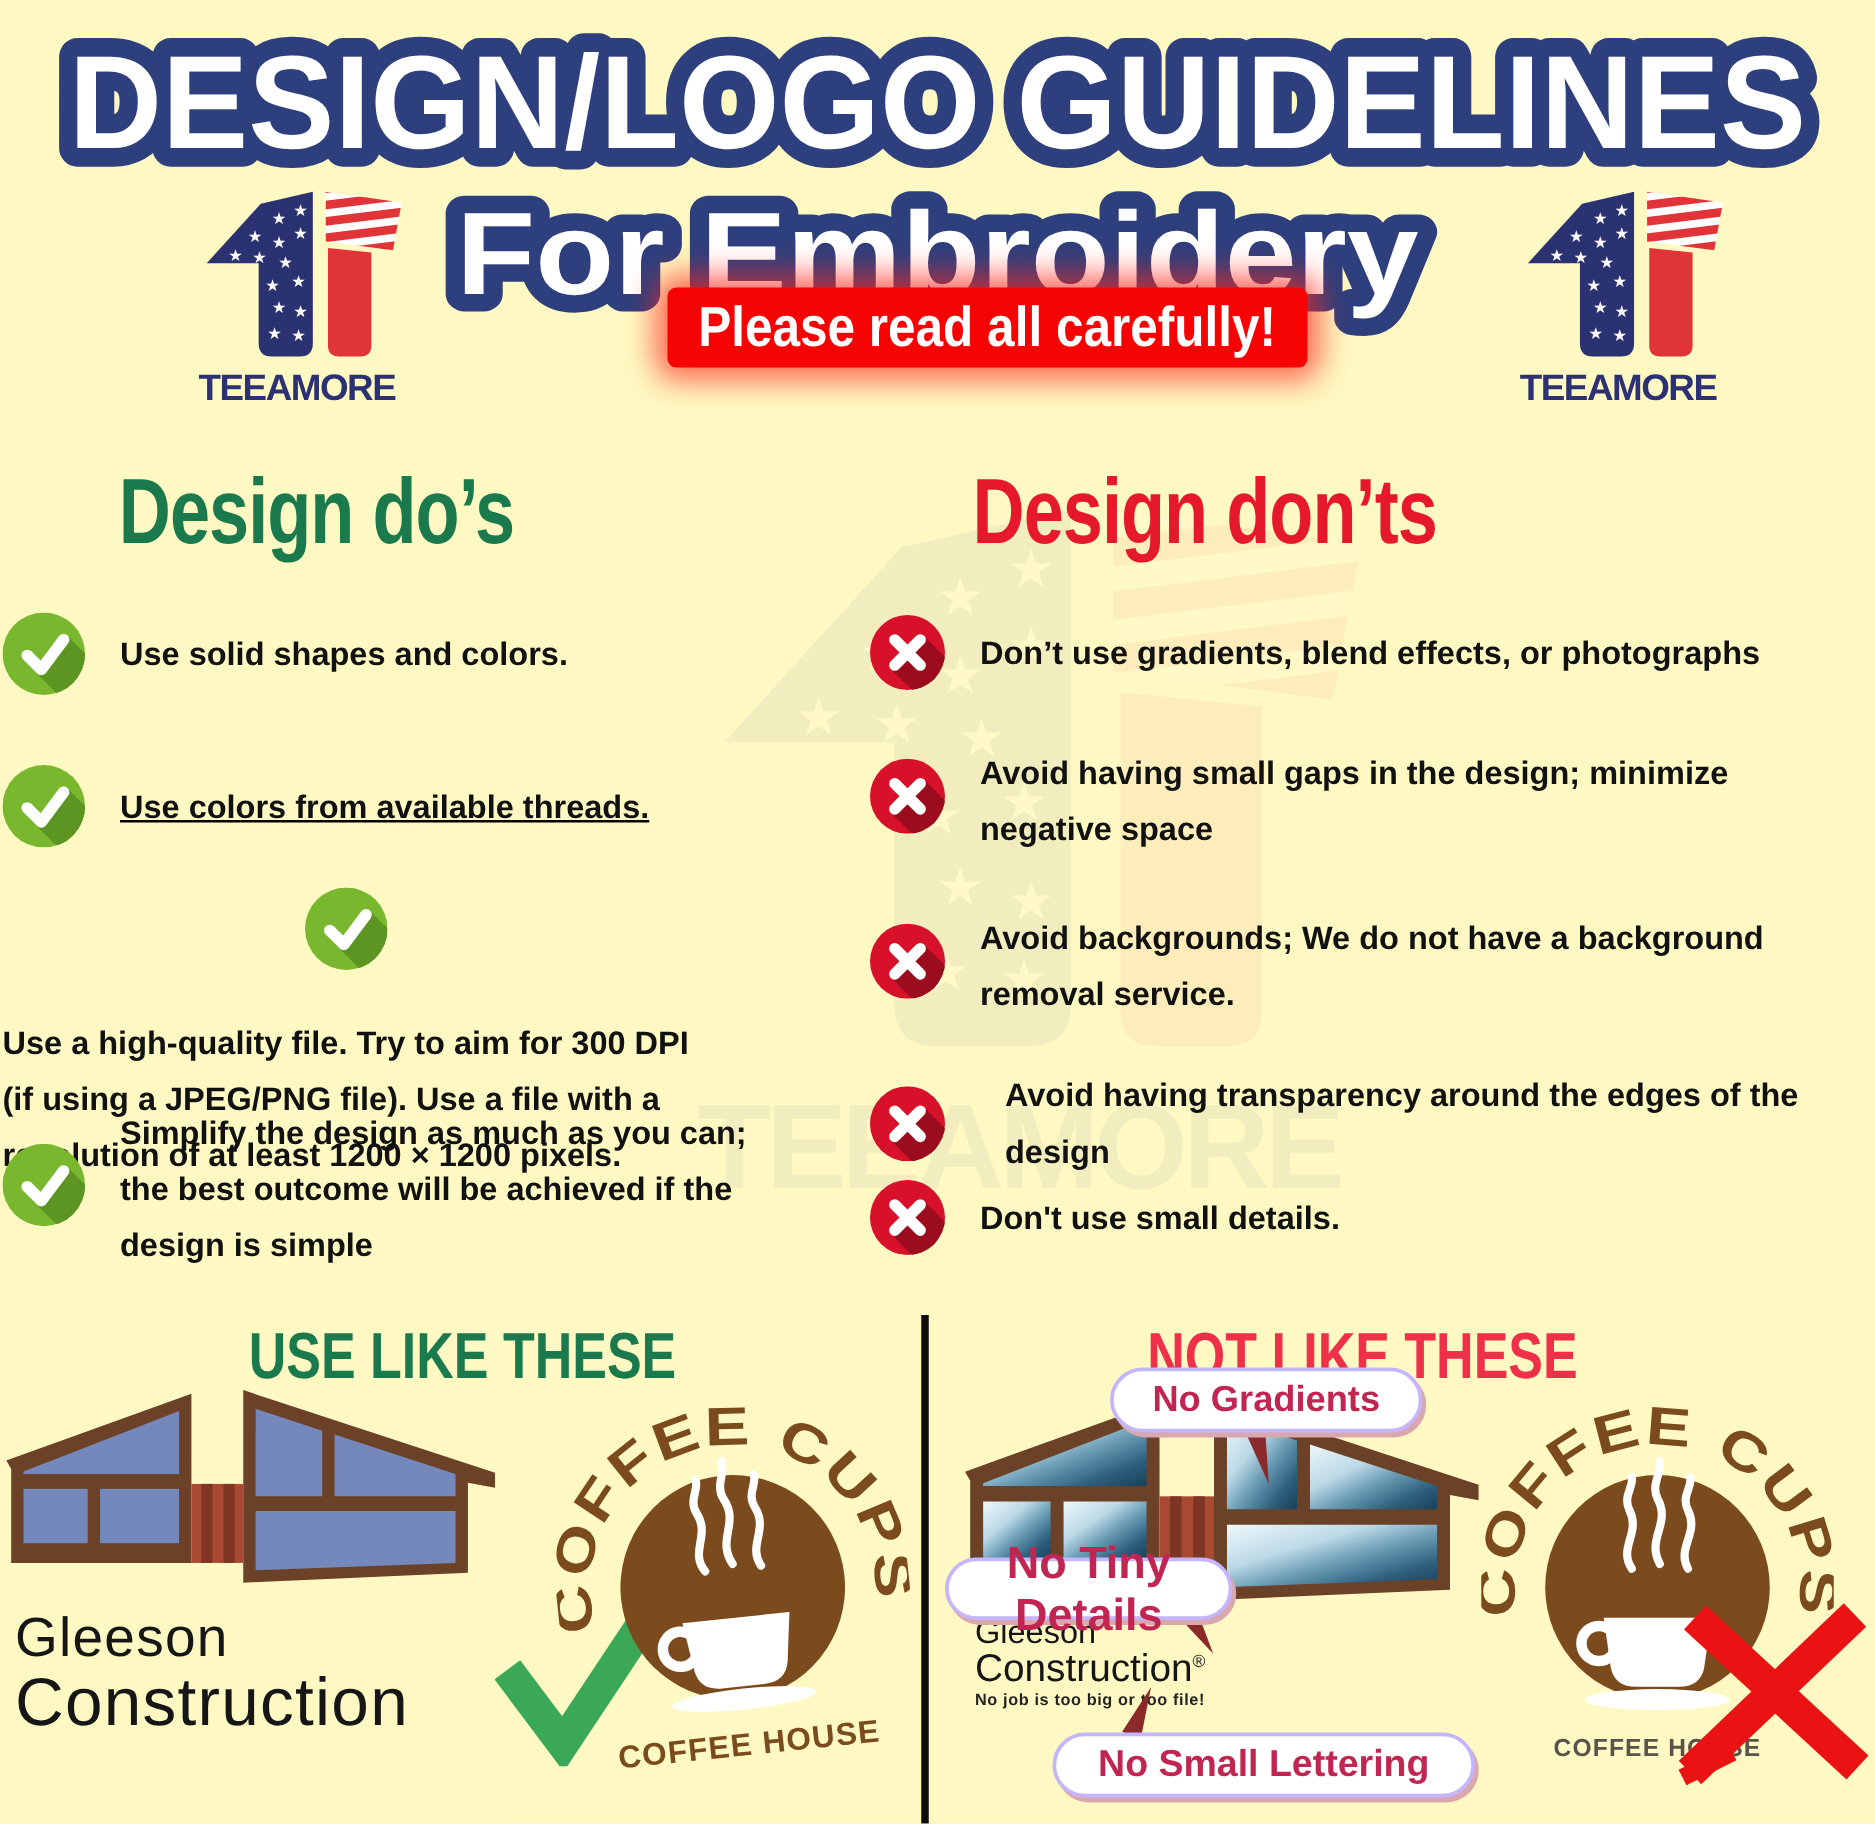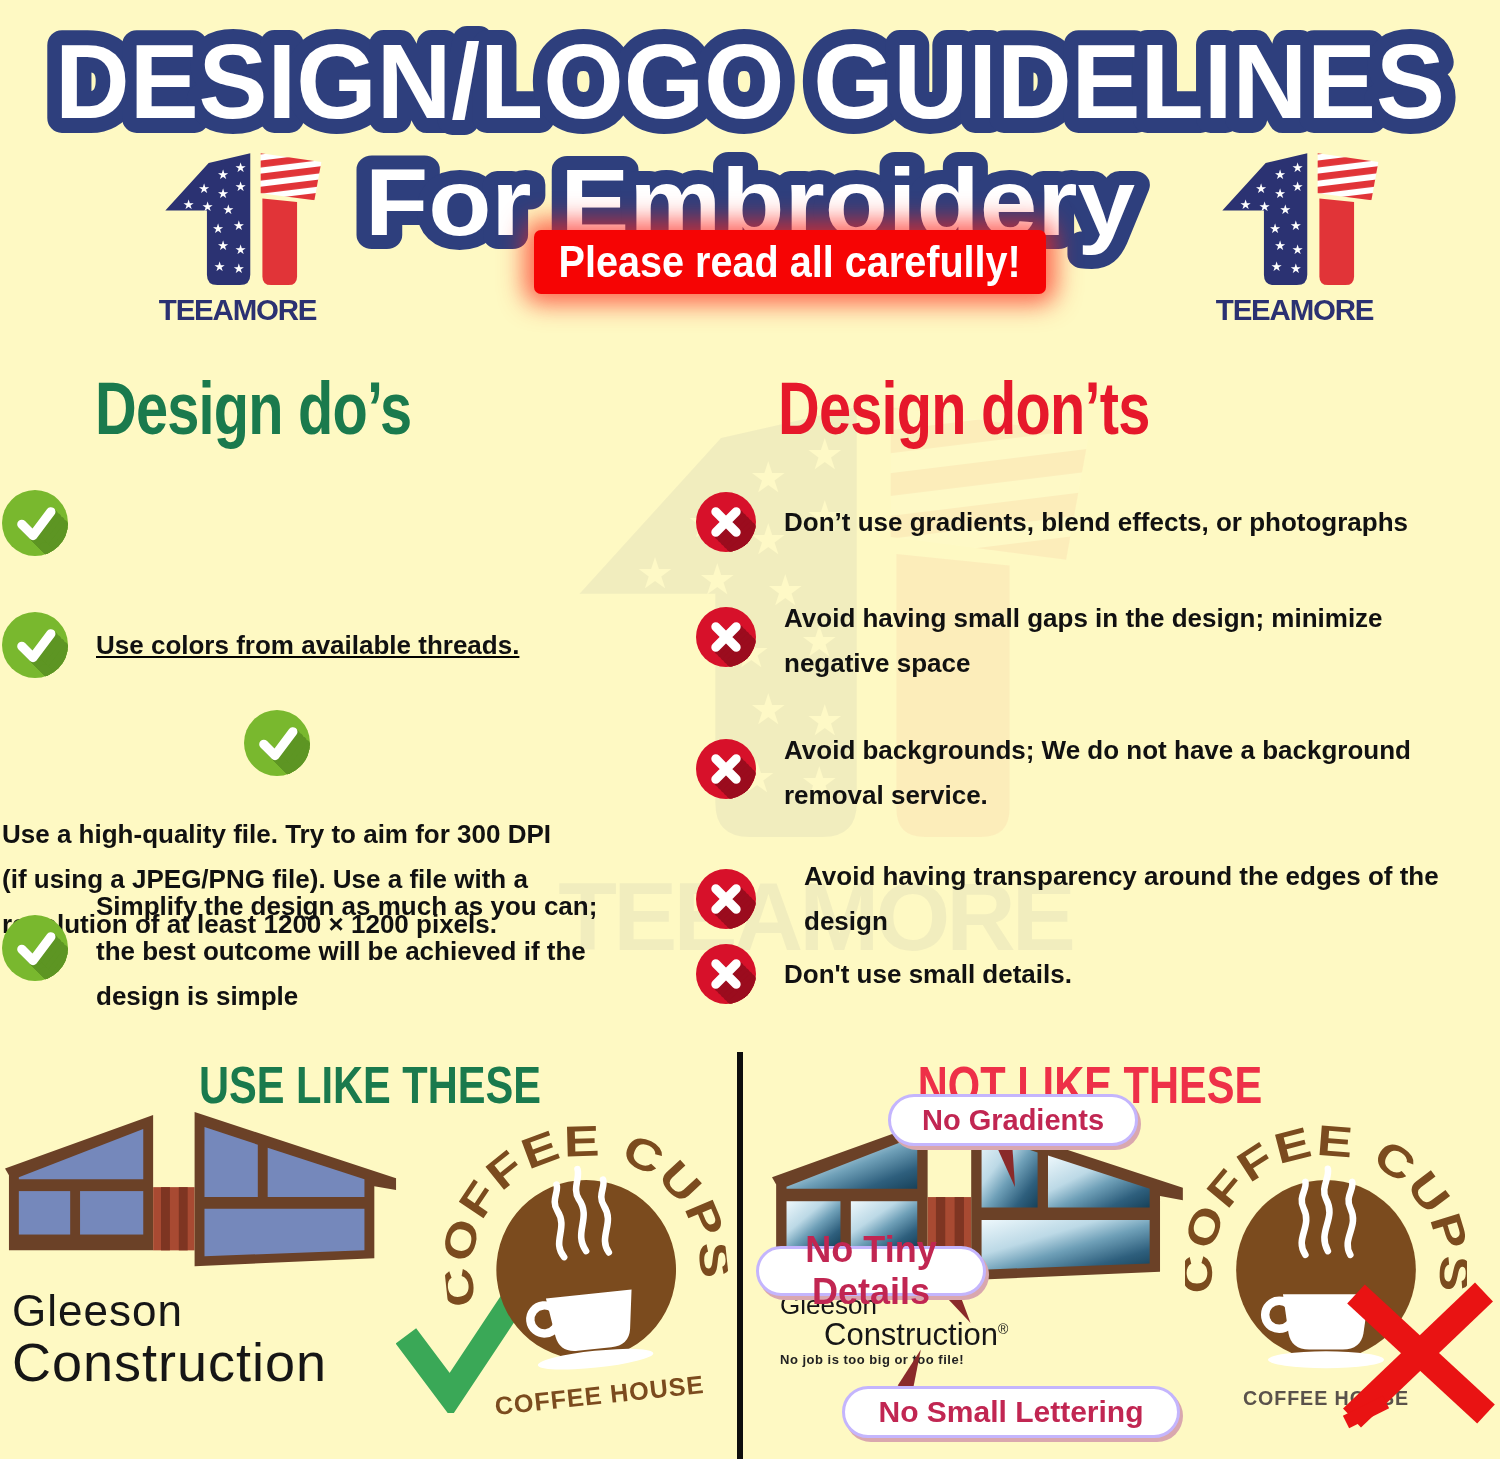--- a/index.html
+++ b/index.html
@@ -41,21 +41,21 @@
            transform:scaleX(.8);white-space:nowrap;}
   .ex-good{left:130px;width:480px;color:#1a7a4d;}
   .ex-bad{left:850px;width:480px;color:#ee3048;}
   .gleeson-svg{position:absolute;}
   .gleeson-text{position:absolute;color:#161616;line-height:1.04;}
   .gl-left{left:12px;top:1288px;}
   .gl-left .gl1{font-size:44px;letter-spacing:1px;}
   .gl-left .gl2{font-size:54px;letter-spacing:1px;}
   .gl-right{left:780px;top:1292px;}
   .gl-right .gl1{font-size:26px;}
-  .gl-right .gl2{font-size:31px;margin-left:44px;}
+  .gl-right .gl2{font-size:31px;}
   .gl-right .gl2 sup{font-size:14px;}
   .gl-tagline{font-size:13px;font-weight:bold;color:#222;margin-top:2px;letter-spacing:.5px;}
   .coffee-svg{position:absolute;}
   .coffee-arc{fill:#7b4b1e;font-size:46px;font-weight:bold;letter-spacing:2px;}
   .coffee-left .coffee-sub{fill:#7b4b1e;font-size:27px;font-weight:bold;letter-spacing:1px;}
   .coffee-right .coffee-sub{fill:#5a524b;font-size:21px;font-weight:bold;letter-spacing:1px;}
   .big-check-svg{position:absolute;left:396px;top:1238px;}
   .brush-x-svg{position:absolute;left:1342px;top:1280px;}
 
   
@@ -204,20 +204,21 @@
     <use href="#flagOne"></use>
     <text class="brand-text" x="105" y="198" text-anchor="middle" textLength="185">TEEAMORE</text>
   </svg>
 
   <div class="col-head head-do">Design do’s</div>
 
   <div class="row" style="left:2px;top:490px;">
     <svg class="icon-check" viewBox="0 0 100 100">
         <use href="#checkDef"></use>
       </svg>
+    <div class="item-text">Use solid shapes and colors.</div>
   </div>
   <div class="row" style="left:2px;top:612px;text-decoration:underline;">
     <svg class="icon-check" viewBox="0 0 100 100">
         <use href="#checkDef"></use>
       </svg>
     <div class="item-text">Use colors from available threads.</div>
   </div>
   <div class="row multi" style="left:2px;top:710px;flex-direction:column;">
     <svg class="icon-check" viewBox="0 0 100 100">
         <use href="#checkDef"></use>

